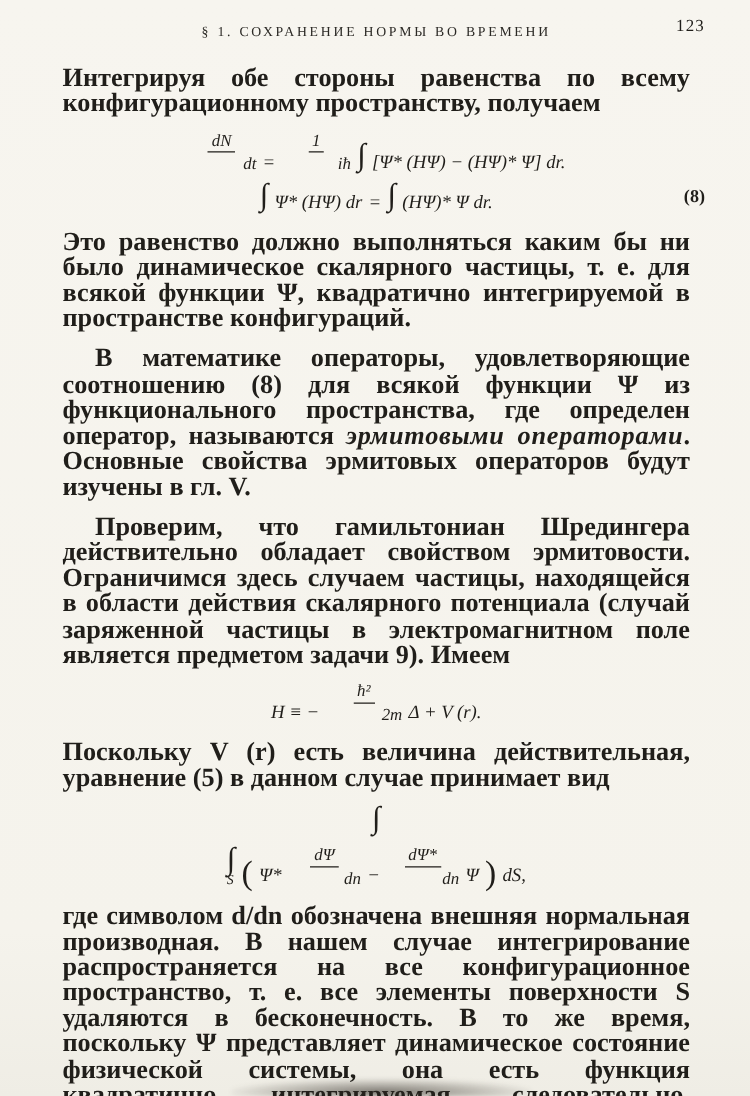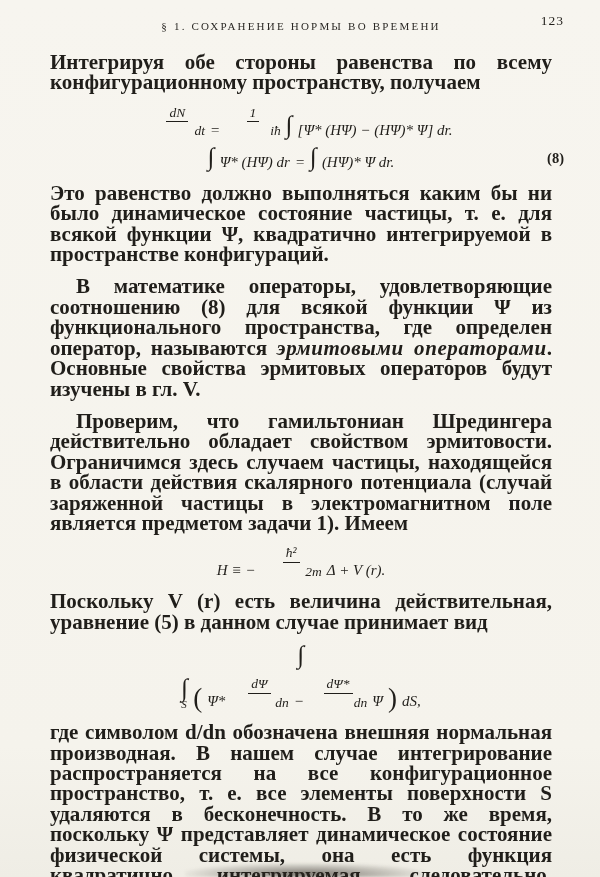--- a/index.html
+++ b/index.html
@@ -132,25 +132,25 @@
 
   <div class="formula">
     <span class="int">∫</span>
     <span class="fpart">Ψ* (HΨ) dr</span>
     <span class="fpart">=</span>
     <span class="int">∫</span>
     <span class="fpart">(HΨ)* Ψ dr.</span>
     <span class="eq-tag">(8)</span>
   </div>
 
-  <p class="para">Это равенство должно выполняться каким бы ни было динамическое состояние частицы, т. е. для всякой функции Ψ, квадратично интегрируемой в пространстве конфигураций.</p>
+  <p class="para">Это равенство должно выполняться каким бы ни было динамическое скалярного частицы, т. е. для всякой функции Ψ, квадратично интегрируемой в пространстве конфигураций.</p>
 
   <p class="para ind"><span>В математике операторы, удовлетворяющие соотношению (8) для всякой функции Ψ из функционального пространства, где определен оператор, называются </span><span class="emph">эрмитовыми операторами</span><span>. Основные свойства эрмитовых операторов будут изучены в гл. V.</span></p>
 
-  <p class="para ind">Проверим, что гамильтониан Шредингера действительно обладает свойством эрмитовости. Ограничимся здесь случаем частицы, находящейся в области действия скалярного потенциала (случай заряженной частицы в электромагнитном поле является предметом задачи 1). Имеем</p>
+  <p class="para ind">Проверим, что гамильтониан Шредингера действительно обладает свойством эрмитовости. Ограничимся здесь случаем частицы, находящейся в области действия скалярного потенциала (случай заряженной частицы в электромагнитном поле является предметом задачи 9). Имеем</p>
 
   <div class="formula">
     <span class="fpart">H ≡ −</span>
     <span class="frac">
       <span class="num">ħ²</span>
       <span class="den">2m</span>
     </span>
     <span class="fpart">Δ + V (r).</span>
   </div>
 

